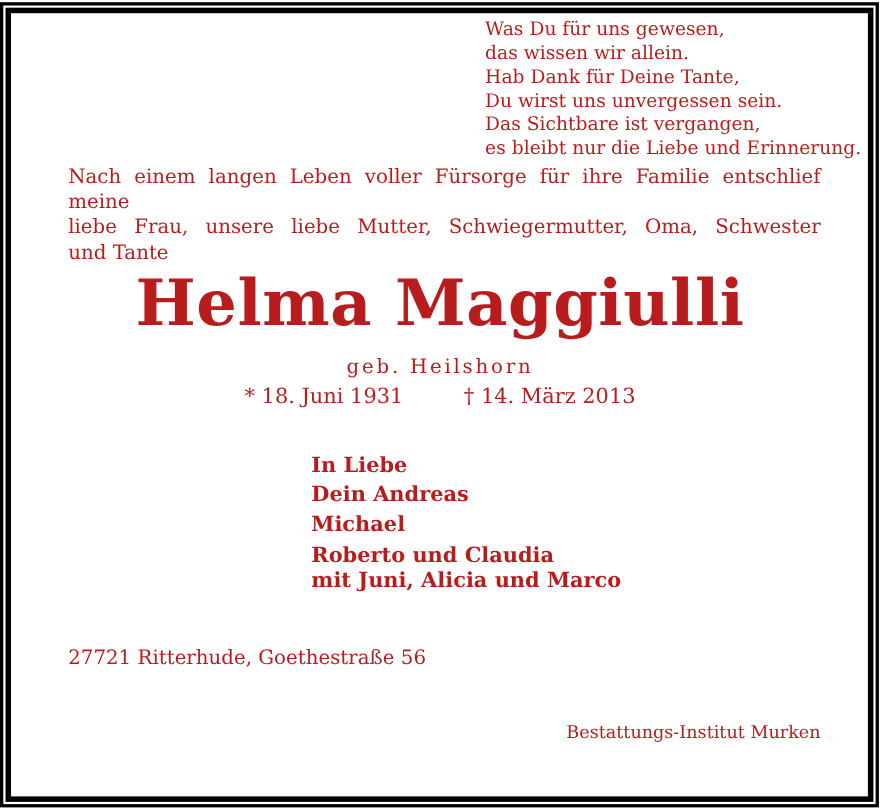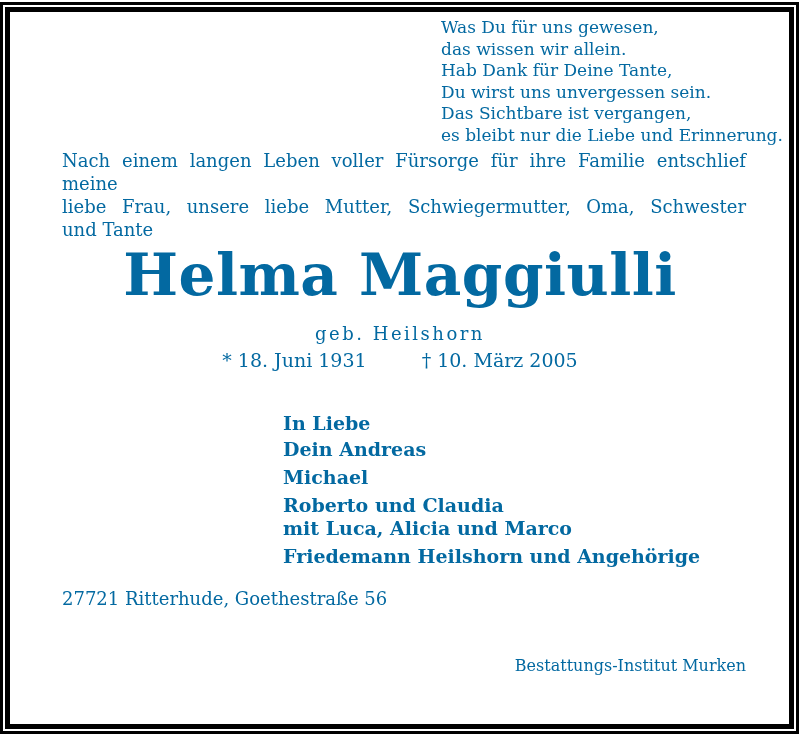--- a/index.html
+++ b/index.html
@@ -1,21 +1,21 @@
 <!DOCTYPE html>
 <html><head>
 <meta charset="utf-8">
 <style>
   html, body { margin: 0; padding: 0; background: #ffffff; }
   .page {
     position: relative;
     width: 800px;
     height: 737px;
     background: #ffffff;
-    color: #0369a1;
+    color: #b91c1c;
     font-family: "DejaVu Serif", "Liberation Serif", serif;
     overflow: hidden;
   }
   
   .frame {
     position: absolute;
     top: 2px; left: 0; right: 1px; bottom: 3px;
     border: 3px solid #000;
   }
   .frame-inner {
@@ -118,30 +118,29 @@
     <div class="jline">liebe Frau, unsere liebe Mutter, Schwiegermutter, Oma, Schwester</div>
     <div>und Tante</div>
   </div>
 
   <h1 class="name-title">Helma Maggiulli</h1>
 
   <div class="maiden">geb. Heilshorn</div>
 
   <div class="dates">
     <span>* 18. Juni 1931</span>
-    <span>† 10. März 2005</span>
+    <span>† 14. März 2013</span>
   </div>
 
   <div class="mourners">
     <div class="salutation">In Liebe</div>
     <div class="entry e0">Dein Andreas</div>
     <div class="entry e1">Michael</div>
     <div class="entry e2">Roberto und Claudia</div>
-    <div class="entry e3">mit Luca, Alicia und Marco</div>
-    <div class="entry">Friedemann Heilshorn und Angehörige</div>
+    <div class="entry e3">mit Juni, Alicia und Marco</div>
   </div>
 
   <div class="address">27721 Ritterhude, Goethestraße 56</div>
 
 
   <div class="undertaker">Bestattungs-Institut Murken</div>
 
 </div>
 
 </body></html>

